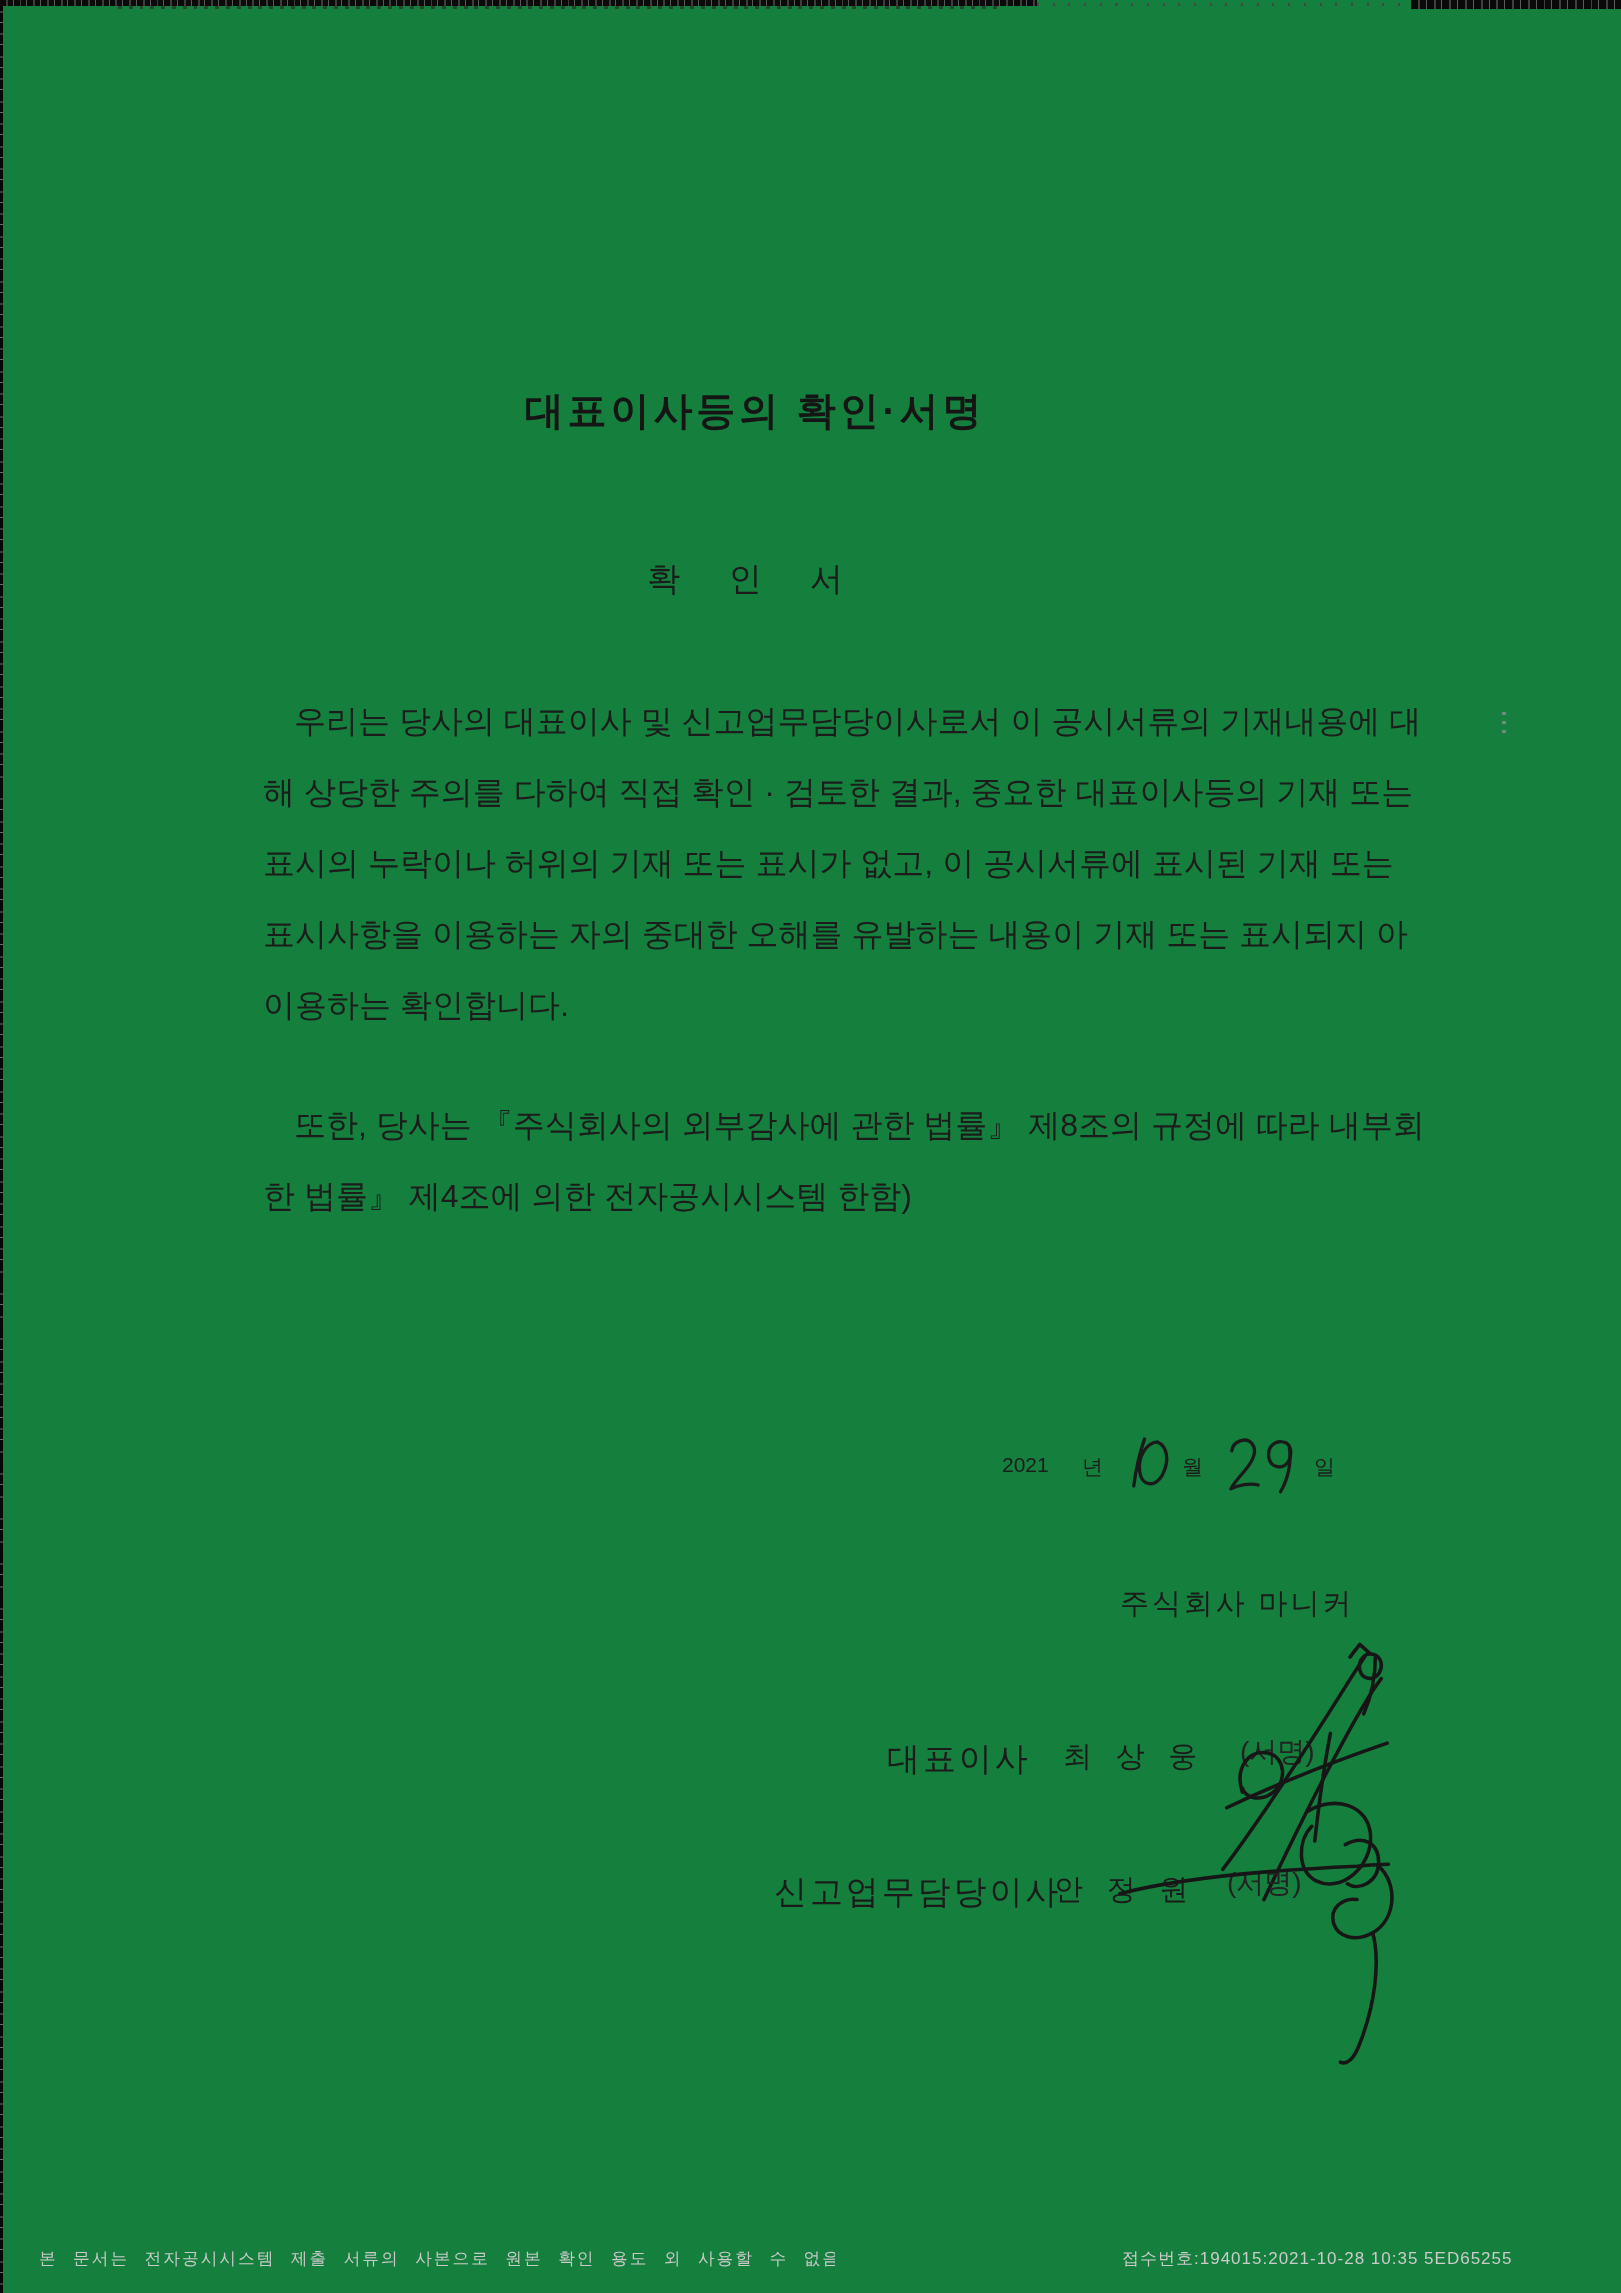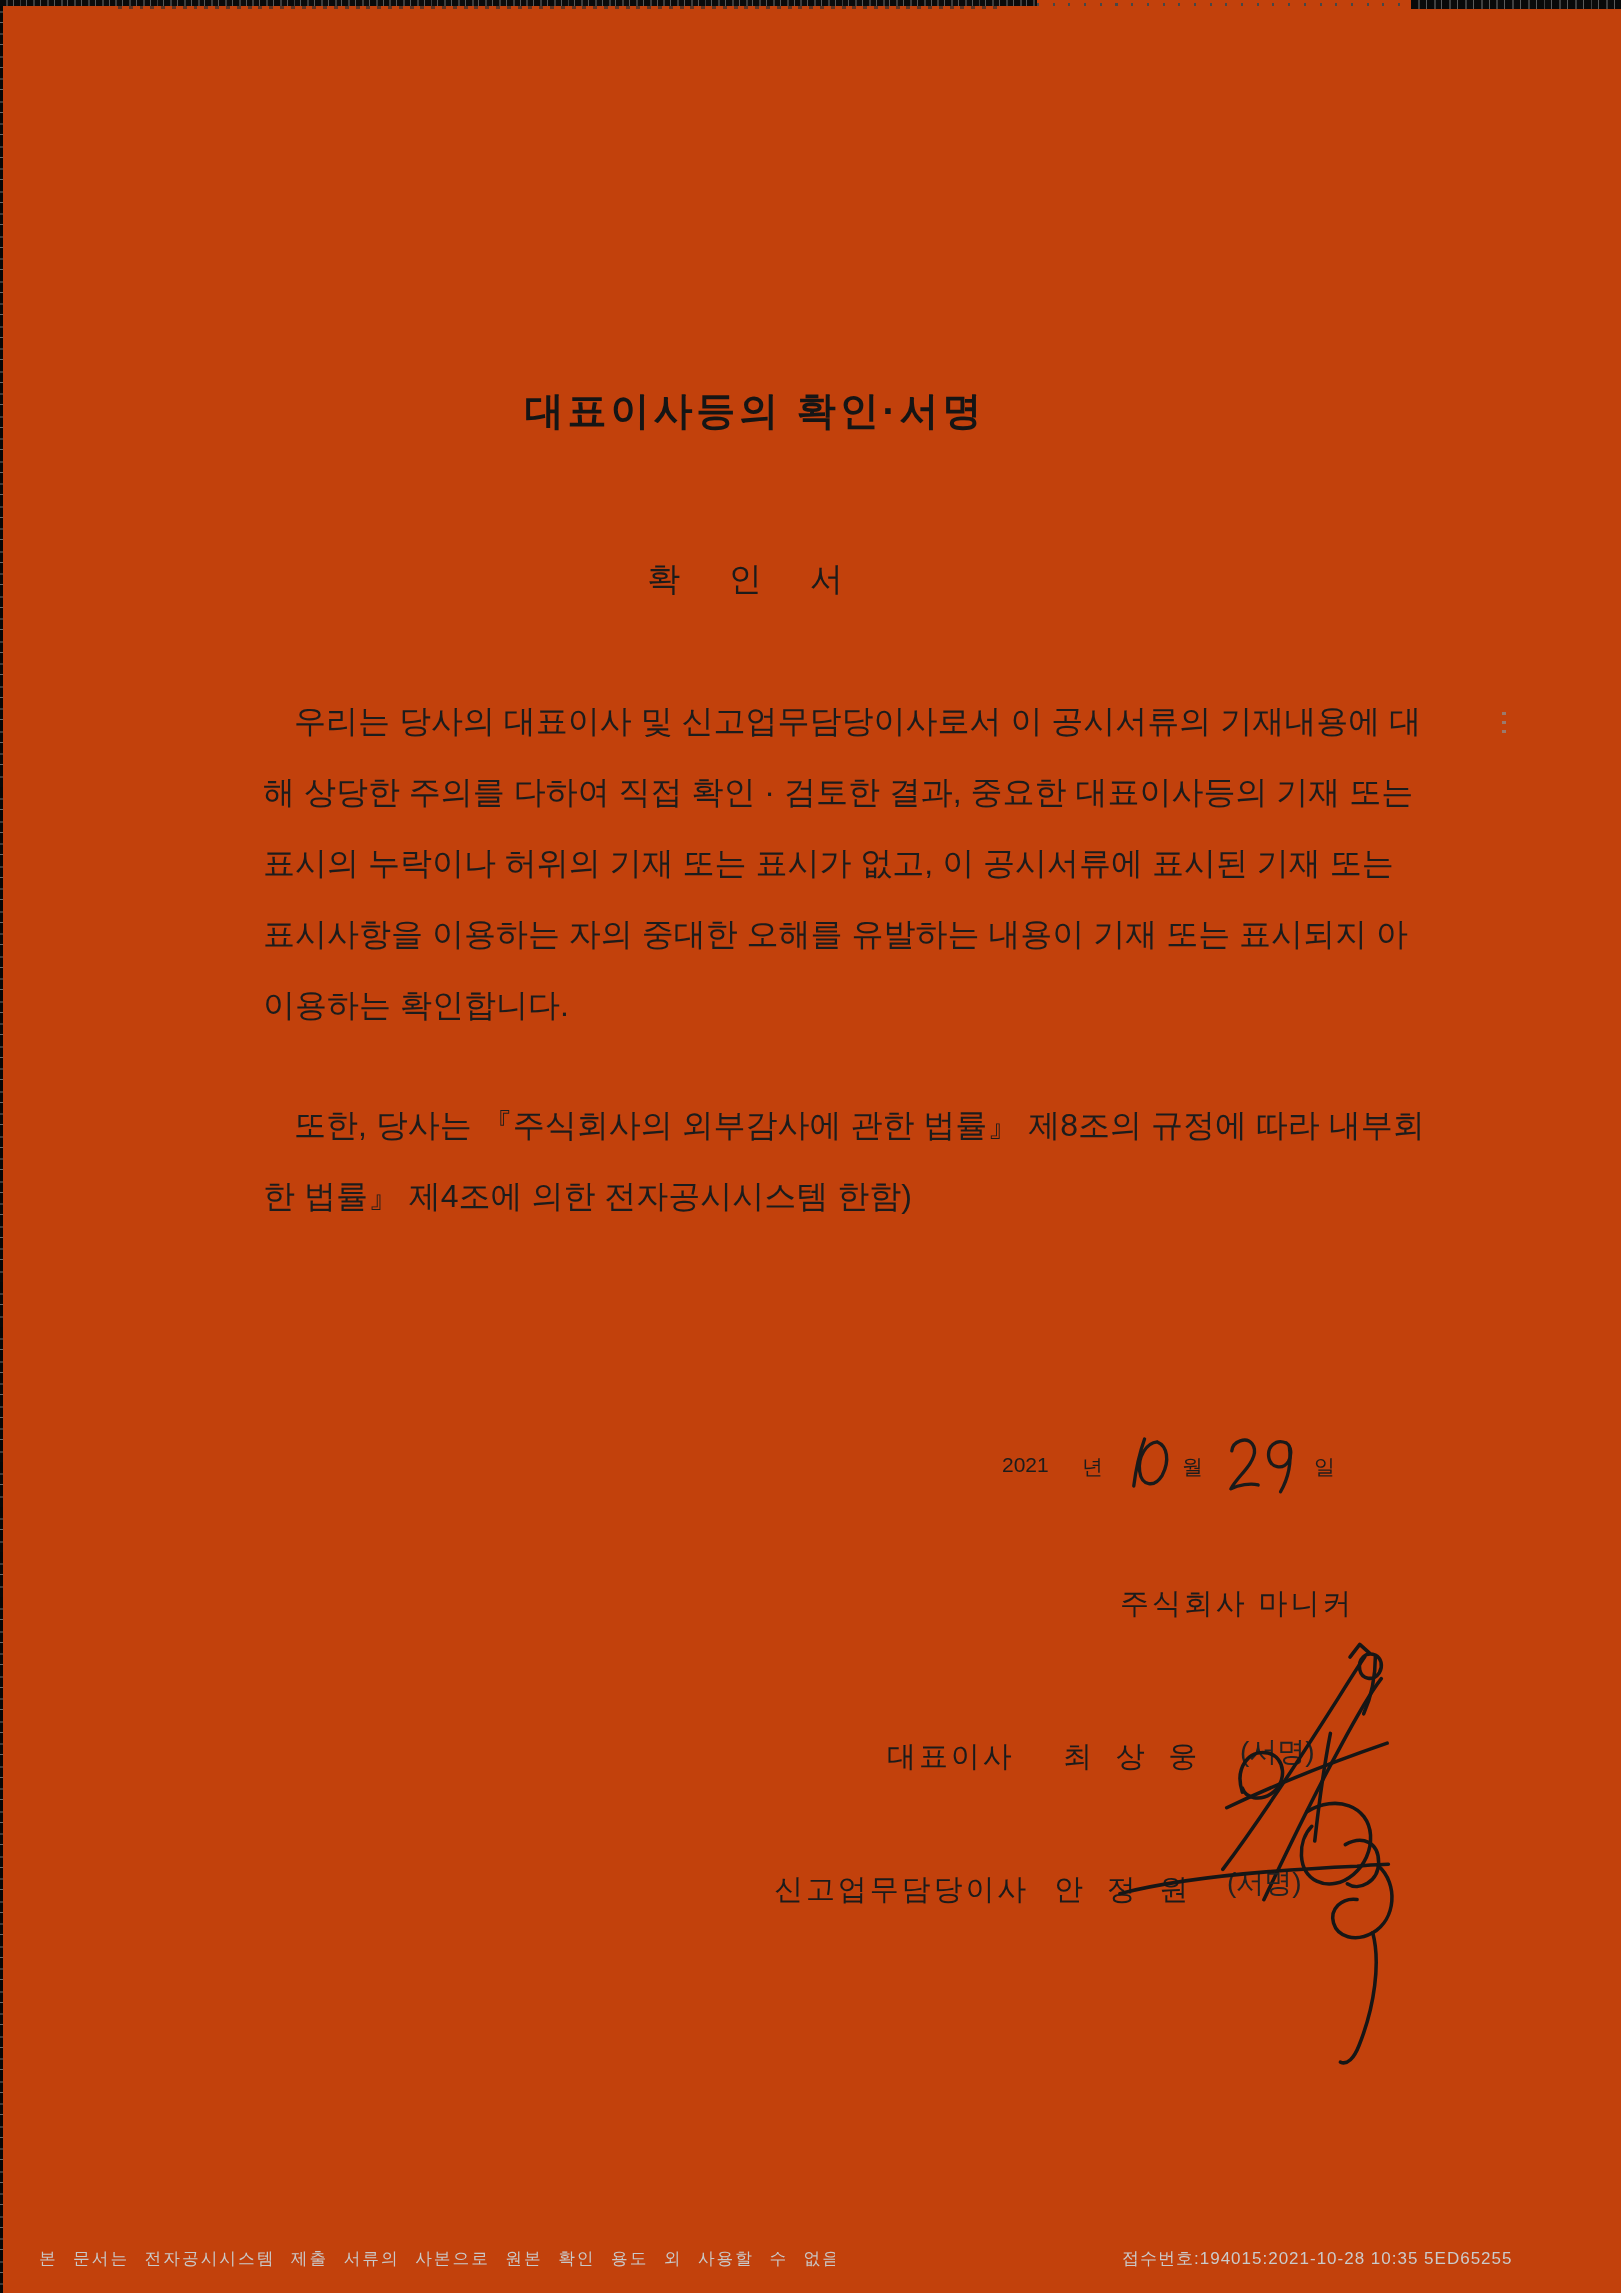--- a/index.html
+++ b/index.html
@@ -1,20 +1,20 @@
 <!DOCTYPE html>
 <html><head>
 <meta charset="utf-8">
 <style>
   html,body{margin:0;padding:0;background:#e8e8e8;}
   #page{
     position:relative;
     width:1621px;height:2294px;
     margin:0 auto;
-    background:#c2410c;
+    background:#15803d;
     font-family:"Liberation Sans","DejaVu Sans",sans-serif;
     color:#1a1a1a;
     overflow:hidden;
   }
   .abs{position:absolute;}
   
   .noise-left{
     left:0;top:0;width:2.9px;height:2294px;
     background:repeating-linear-gradient(180deg,#060606 0 10.8px,#3a3a3a 10.8px 12.7px,#080808 12.7px 21.6px,#6a6a6a 21.6px 22.5px);
   }
@@ -68,21 +68,21 @@
     font-size:21px;color:#1c1c1c;
   }
   .date-row .dt{position:absolute;top:19.6px;}
   .hand-num{position:absolute;top:0;}
   .hand-num svg{display:block;}
   
   .company{
     left:1120px;top:1584px;width:314px;
     font-size:29px;letter-spacing:2.9px;color:#1b1b1b;
   }
-  .sign-role{font-size:29px;letter-spacing:2.9px;color:#1b1b1b;white-space:nowrap;}
+  .sign-role{font-size:33px;letter-spacing:2.9px;color:#1b1b1b;white-space:nowrap;}
   .sign-name{font-size:29px;letter-spacing:7.8px;color:#1b1b1b;white-space:nowrap;}
   .sign-label{font-size:28px;color:#222;white-space:nowrap;}
   .sig-svg path{fill:none;stroke:#161616;stroke-width:3.6;stroke-linecap:round;stroke-linejoin:round;}
   .hand path{fill:none;stroke:#1a1a1a;stroke-width:3.4;stroke-linecap:round;stroke-linejoin:round;}
   
   .footer-left{
     left:39px;top:2247px;width:796px;
     font-size:16.7px;letter-spacing:2px;word-spacing:8.8px;
     color:#c9c9c9;filter:blur(0.6px);white-space:nowrap;overflow:hidden;
   }

